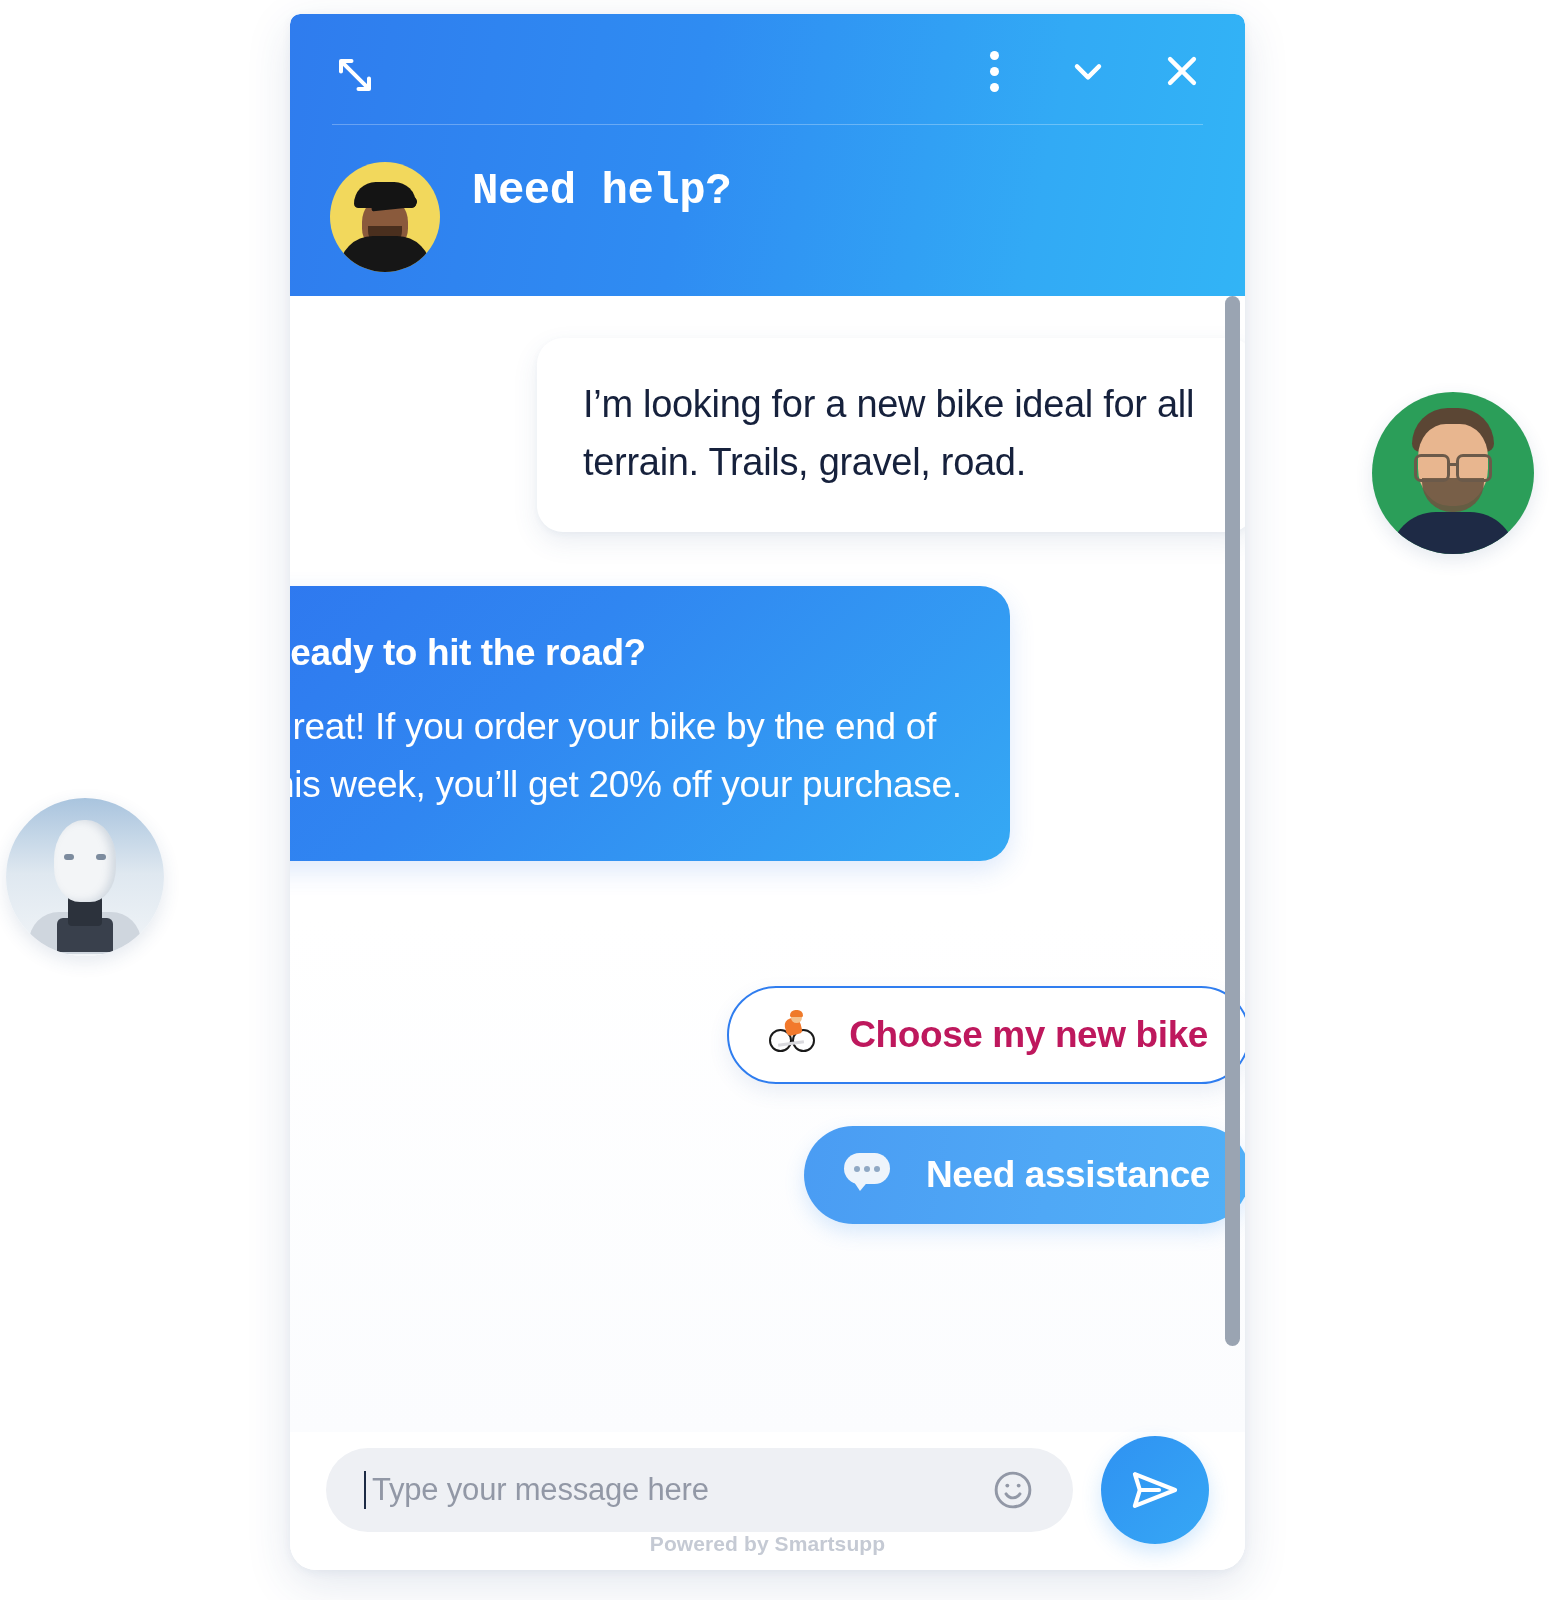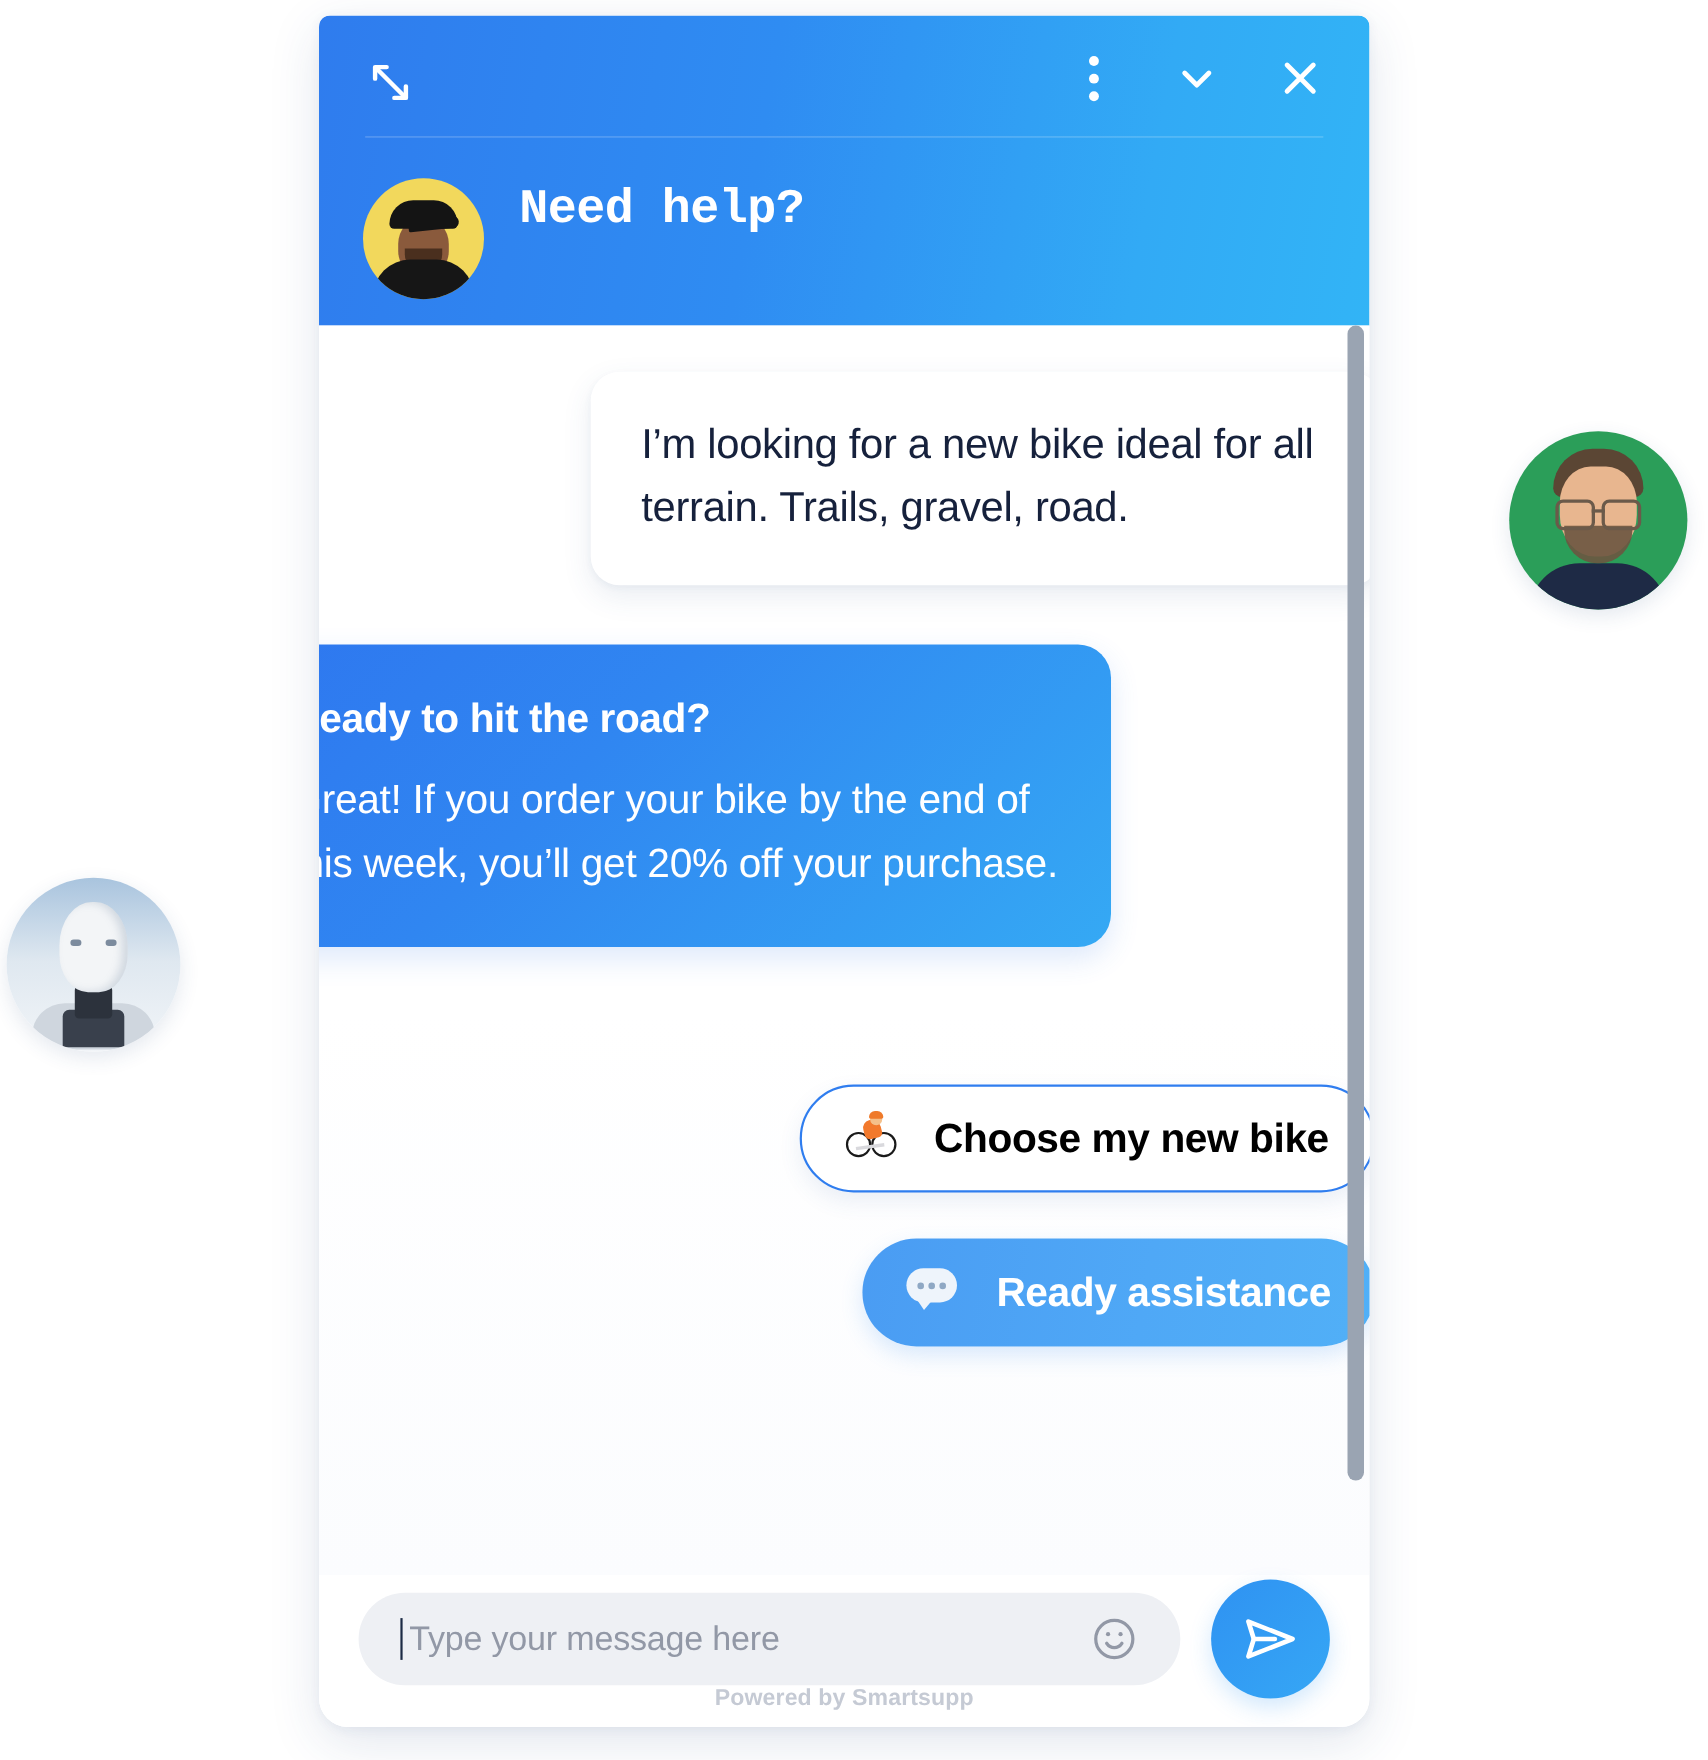--- a/index.html
+++ b/index.html
@@ -257,21 +257,21 @@
     font-size: 37px;
     font-weight: bold;
     letter-spacing: -0.4px;
     white-space: nowrap;
   }
   .qr.outline {
     background: #ffffff;
     border: 2px solid #2f7def;
     box-shadow: 0 8px 20px rgba(60, 100, 170, 0.10);
   }
-  .qr.outline .label { color: #000000; }
+  .qr.outline .label { color: #be185d; }
   .qr.filled {
     background: linear-gradient(100deg, #4a9cf3 0%, #4fa8f6 55%, #51b0f7 100%);
     box-shadow: 0 8px 20px rgba(70, 150, 240, 0.20);
   }
   .qr.filled .label { color: #ffffff; }
 
   
   .emoji-bike {
     width: 46px; height: 40px; position: relative; display: inline-block;
   }
@@ -555,21 +555,21 @@
       <div class="qr filled">
         <span class="emoji">
           <span class="emoji-chat">
             <span class="balloon"></span>
             <span class="tail"></span>
             <span class="d d1"></span>
             <span class="d d2"></span>
             <span class="d d3"></span>
           </span>
         </span>
-        <span class="label">Ready assistance</span>
+        <span class="label">Need assistance</span>
       </div>
     </div>
 
     <div id="scrollbar"></div>
   </div>
 
   <div id="footer">
     <div id="powered">Powered by Smartsupp</div>
     <div id="composer">
       <div id="input-wrap">

